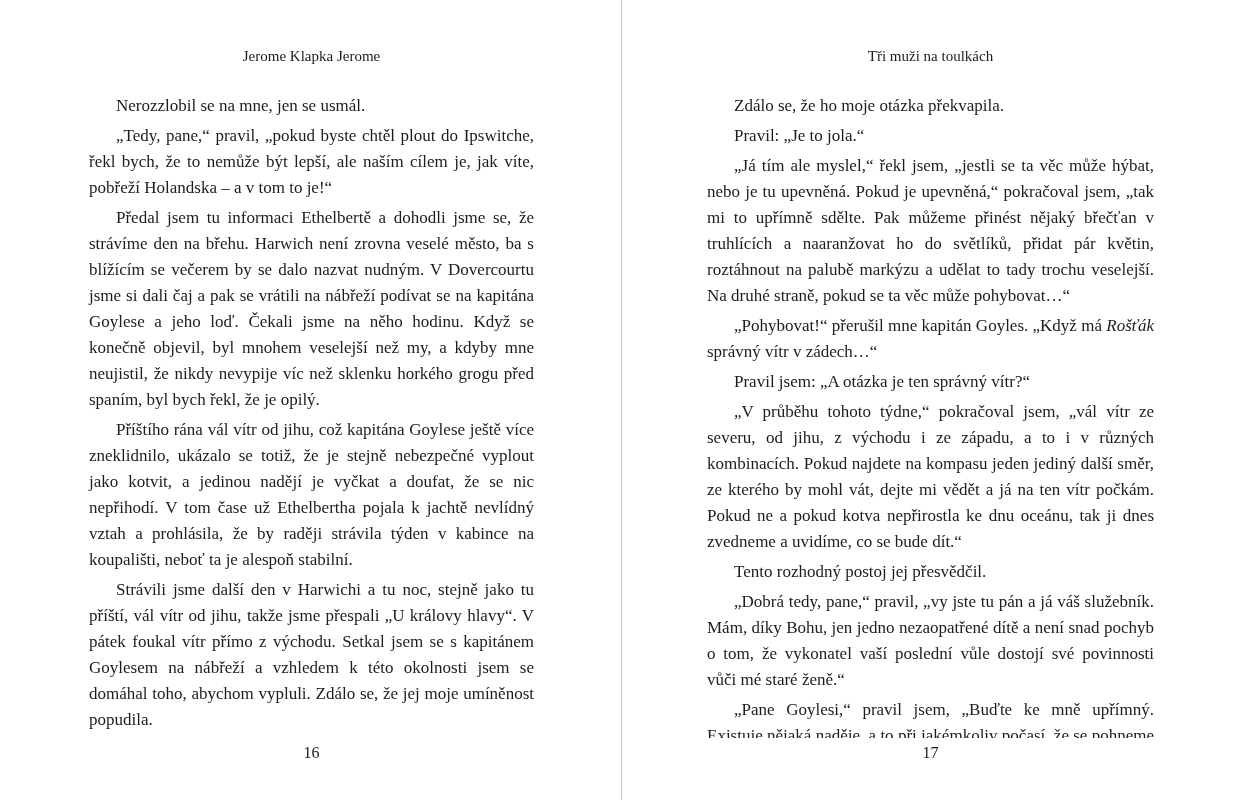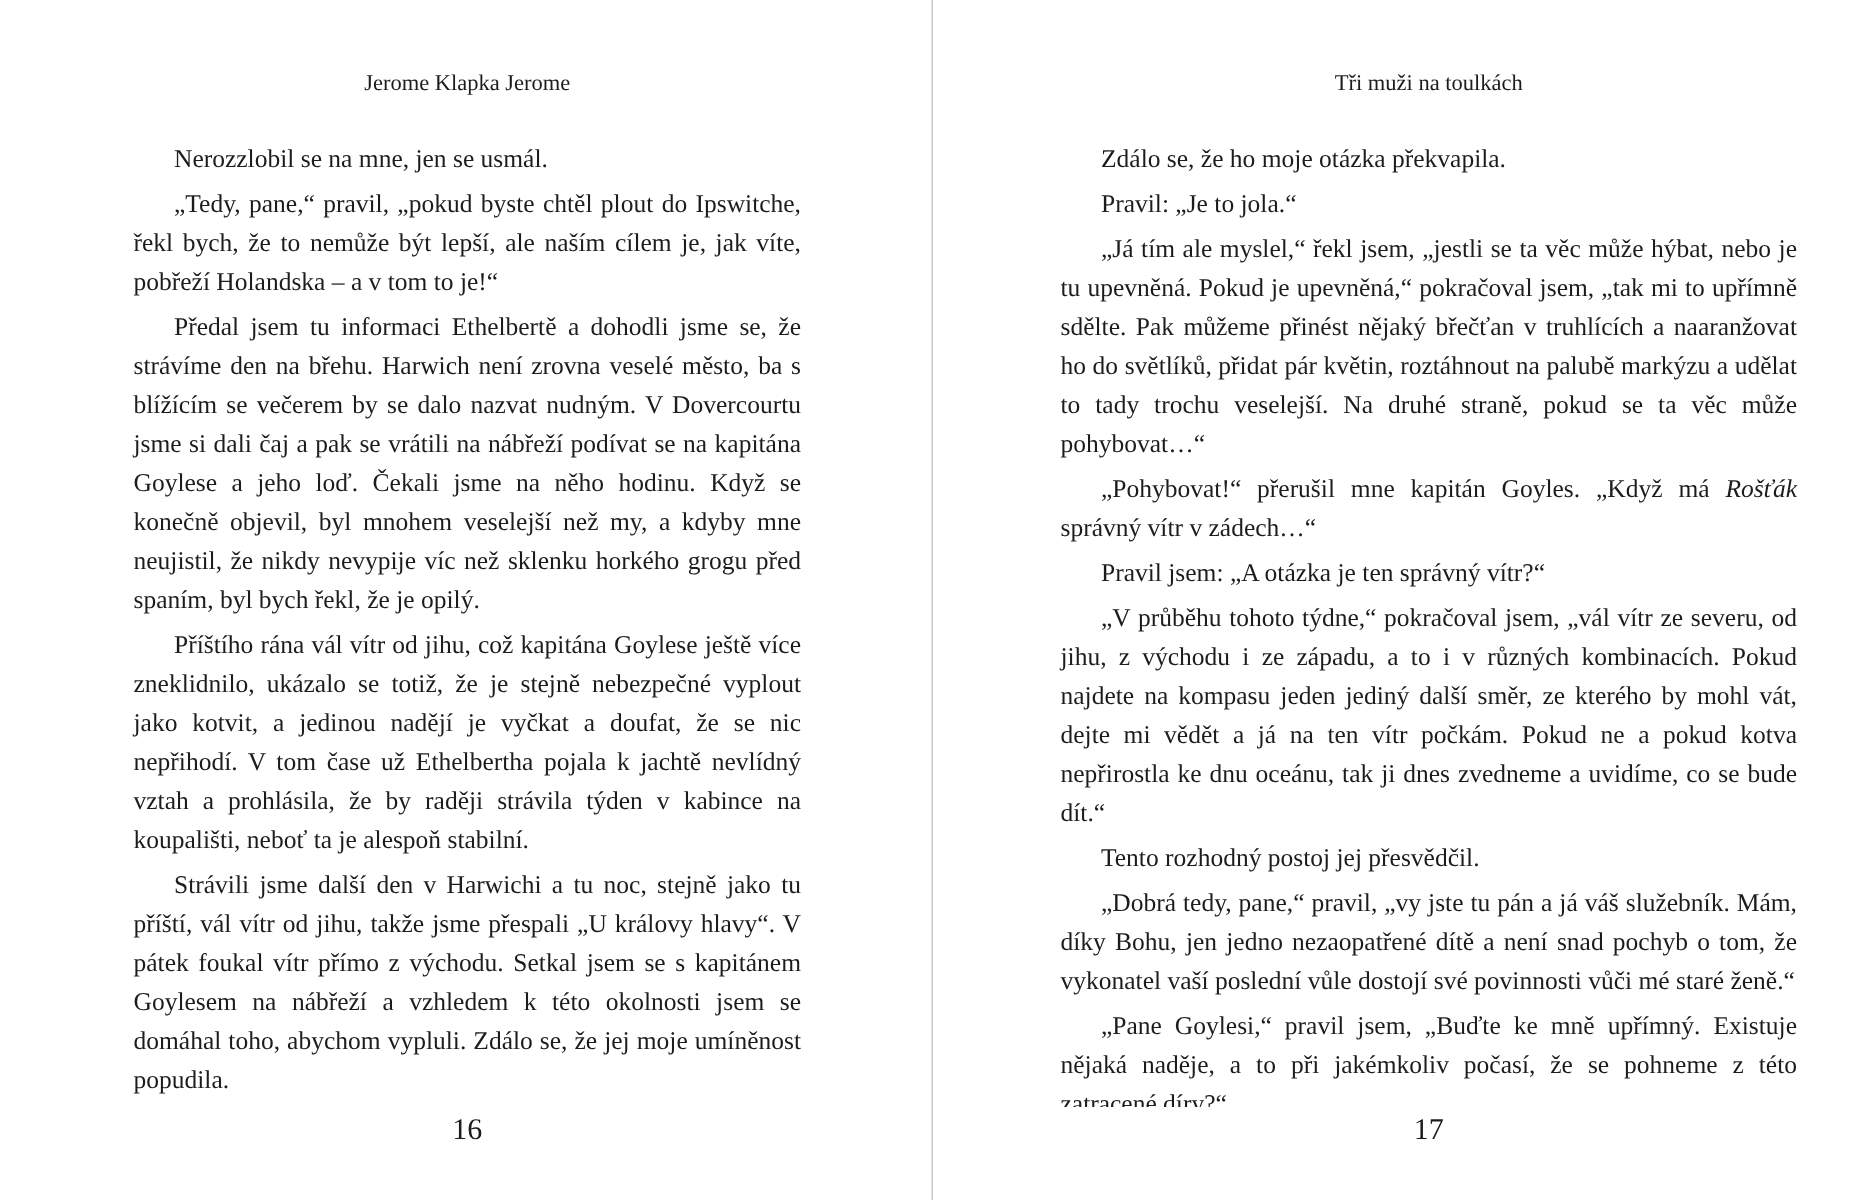--- a/index.html
+++ b/index.html
@@ -30,21 +30,21 @@
     background: #c8c8c8;
   }
   .page {
     box-sizing: border-box;
     width: 622px;
     height: 800px;
     display: flex;
     flex-direction: column;
   }
   .page.left  { padding: 48px 84px 38px 85px; }
-  .page.right { padding: 48px 42px 38px 81px; }
+  .page.right { padding: 48px 86px 38px 81px; }
   .running-head {
     text-align: center;
     font-size: 15px;
     line-height: 16px;
     margin-bottom: 25px;
     color: #1c1c1c;
   }
   .body-text {
     flex: 1 1 auto;
     font-size: 17px;
@@ -55,21 +55,21 @@
   .body-text p {
     margin: 4px;
     padding: 0;
     text-indent: 27px;
   }
   .body-text em {
     font-style: italic;
   }
   .page-number {
     text-align: center;
-    font-size: 20px;
+    font-size: 16px;
     line-height: 18px;
     margin-top: 6px;
   }
 </style>
 </head>
 <body>
 
 <div class="spread">
 
   <div class="page left">

